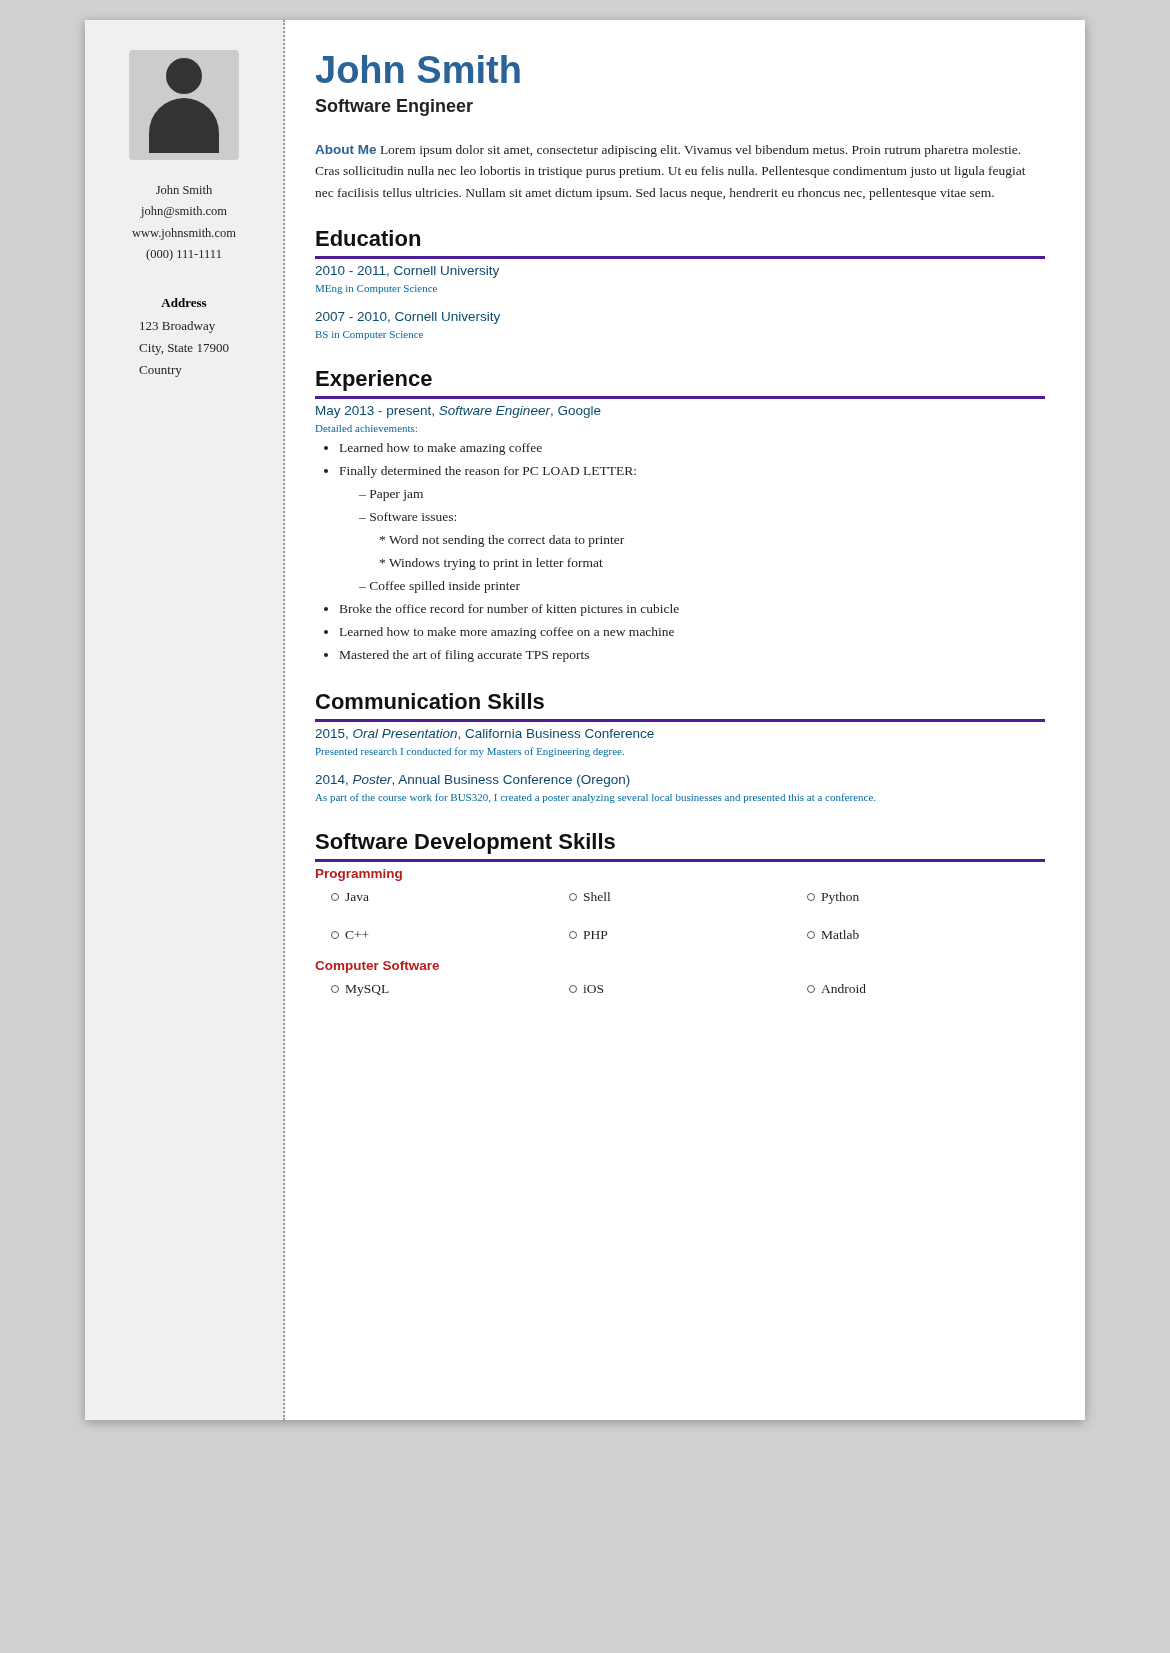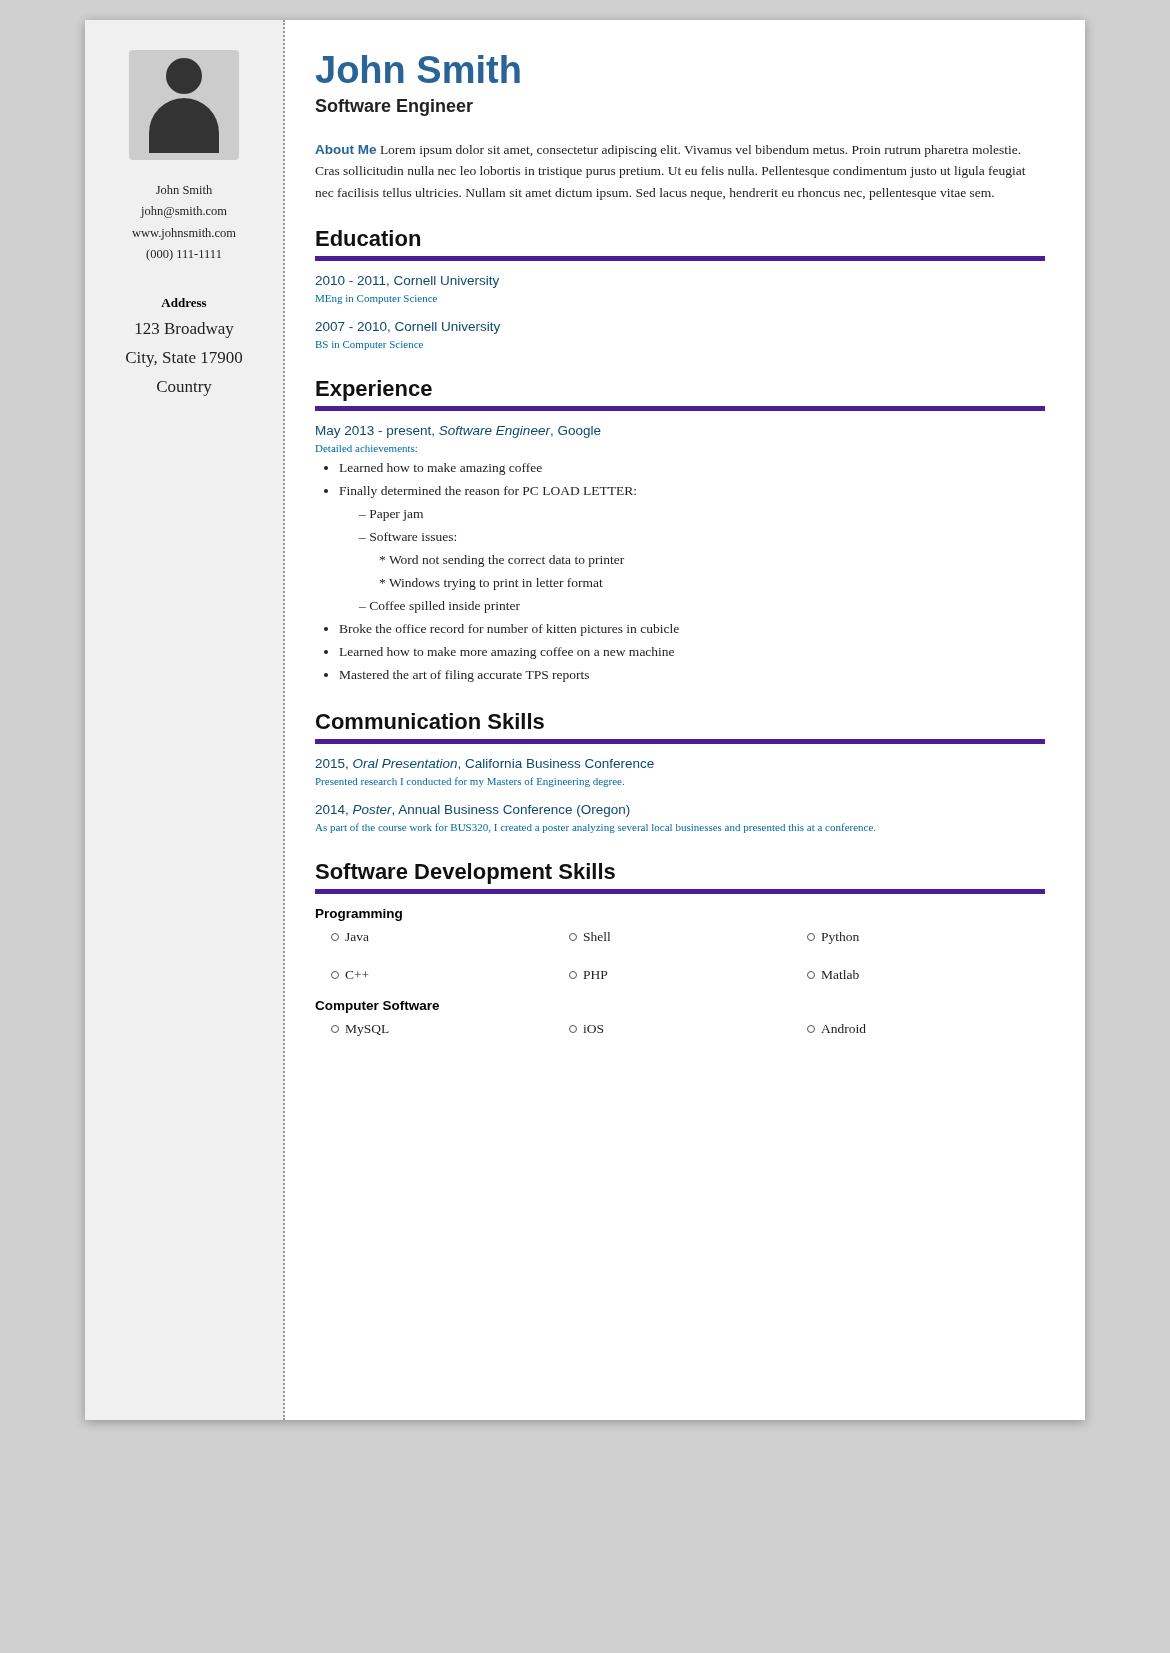--- a/index.html
+++ b/index.html
@@ -65,22 +65,21 @@
       line-height: 1.7;
       margin-bottom: 20px;
     }
     .sidebar-address-label {
       font-weight: bold;
       font-size: 13px;
       margin-top: 10px;
       margin-bottom: 4px;
     }
     .sidebar-address {
-      text-align: center;
-      font-size: 17px;
+      font-size: 13px;
       color: #222;
       line-height: 1.7;
     }
 
     
     .main {
       flex: 1;
       padding: 30px 40px 30px 30px;
     }
     .name-title {
@@ -112,23 +111,23 @@
     .about-me-label {
       color: #2a6496;
       font-weight: bold;
       font-family: Arial, sans-serif;
     }
     .section-heading {
       font-size: 22px;
       font-weight: bold;
       color: #111;
       font-family: Arial, sans-serif;
-      border-bottom: 5px solid #4c1d95;
+      border-bottom: 3px solid #4c1d95;
       padding-bottom: 4px;
-      margin-bottom: 12px;
+      margin-bottom: 4px;
     }
     .entry {
       margin-bottom: 12px;
     }
     .entry-title {
       color: #0c4a6e;
       font-size: 13.5px;
       font-family: Arial, sans-serif;
       margin-bottom: 2px;
     }
@@ -158,21 +157,21 @@
       list-style: none;
       padding-left: 20px;
     }
     .sub-sub-list li::before {
       content: "* ";
     }
     .skills-category {
       margin-bottom: 10px;
     }
     .skills-category-label {
-      color: #000000;
+      color: #b91c1c;
       font-weight: bold;
       font-family: Arial, sans-serif;
       font-size: 13.5px;
       margin-bottom: 4px;
     }
     .skills-grid {
       display: grid;
       grid-template-columns: repeat(3, 1fr);
       gap: 14px 0;
       padding-left: 16px;

